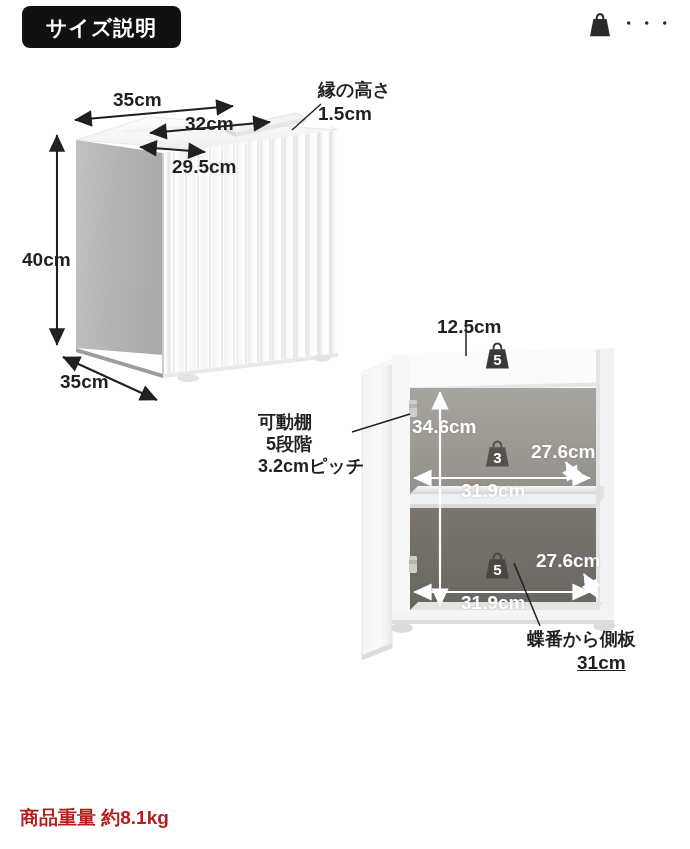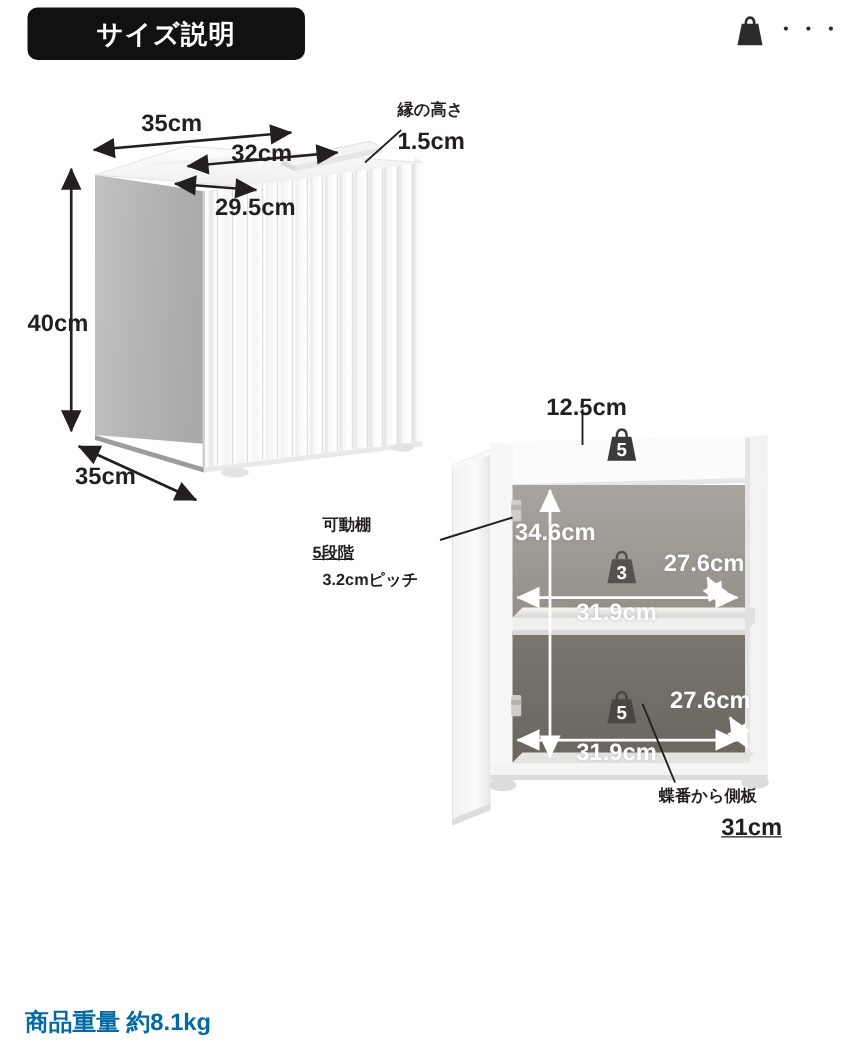--- a/index.html
+++ b/index.html
@@ -10,49 +10,49 @@
     font-family:"Liberation Sans","DejaVu Sans",sans-serif;
     color:#231f20;
     overflow:hidden;
     position:relative;
   }
   .page{position:relative;width:690px;height:849px;}
 
   
   .title-badge{
     position:absolute;left:22px;top:6px;
-    width:222px;height:42px;
+    width:159px;height:42px;
     background:#111111;
     border-radius:8px;
     display:flex;align-items:center;justify-content:center;
   }
   .title-badge .t{
     color:#ffffff;font-size:21px;font-weight:bold;letter-spacing:1px;
     line-height:1;
   }
   .legend{
     position:absolute;right:14px;top:10px;
     display:flex;align-items:center;gap:2px;
     font-size:19px;font-weight:bold;color:#2b2b2b;
   }
   .legend .dots{letter-spacing:1px;font-size:17px;padding:0 2px 3px 3px;}
 
   
   .bagicon{display:inline-block;line-height:0;}
 
   
   .lbl{position:absolute;font-size:19px;font-weight:bold;color:#231f20;line-height:1.22;white-space:pre;}
-  .lbl.jp{font-size:13px;}
+  .lbl.jp{font-size:18px;}
   .lbl.wht{color:#ffffff;text-shadow:0 0 2px rgba(90,90,90,.35);}
   .svgwrap{position:absolute;left:0;top:0;width:690px;height:849px;pointer-events:none;}
 
   
   .footer{
     position:absolute;left:20px;bottom:18px;
-    font-size:19px;font-weight:bold;color:#0369a1;
+    font-size:19px;font-weight:bold;color:#b91c1c;
   }
 </style>
 </head>
 <body>
 
 <div class="page">
 
   <div class="title-badge">
     <span class="t">サイズ説明</span>
   </div>
@@ -278,21 +278,21 @@
   <div class="lbl" style="left:172px;top:155px;">29.5cm</div>
   <div class="lbl" style="left:22px;top:224px;margin-top:24px;">40cm</div>
   <div class="lbl" style="left:60px;top:370px;">35cm</div>
 
   <div class="lbl jp" style="left:318px;top:80px;">縁の高さ</div>
   <div class="lbl" style="left:318px;top:102px;">1.5cm</div>
 
   <div class="lbl" style="left:437px;top:315px;">12.5cm</div>
 
   <div class="lbl jp" style="left:258px;top:412px;">可動棚</div>
-  <div class="lbl jp" style="left:250px;top:434px;text-decoration:underline;">5段階</div>
+  <div class="lbl jp" style="left:266px;top:434px;">5段階</div>
   <div class="lbl jp" style="left:258px;top:456px;">3.2cmピッチ</div>
 
   <div class="lbl wht" style="left:412px;top:415px;">34.6cm</div>
   <div class="lbl wht" style="left:531px;top:440px;">27.6cm</div>
   <div class="lbl wht" style="left:461px;top:479px;">31.9cm</div>
   <div class="lbl wht" style="left:536px;top:549px;">27.6cm</div>
   <div class="lbl wht" style="left:461px;top:591px;">31.9cm</div>
 
   <div class="lbl jp" style="left:527px;top:629px;">蝶番から側板</div>
   <div class="lbl" style="left:577px;top:651px;text-decoration:underline;">31cm</div>

